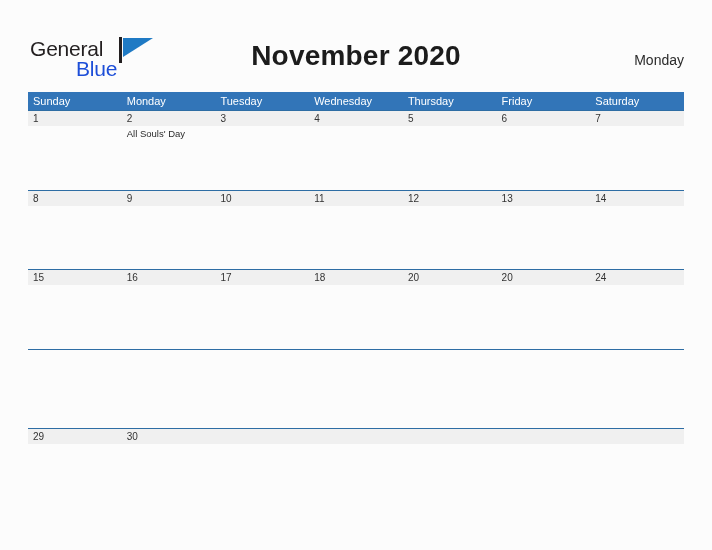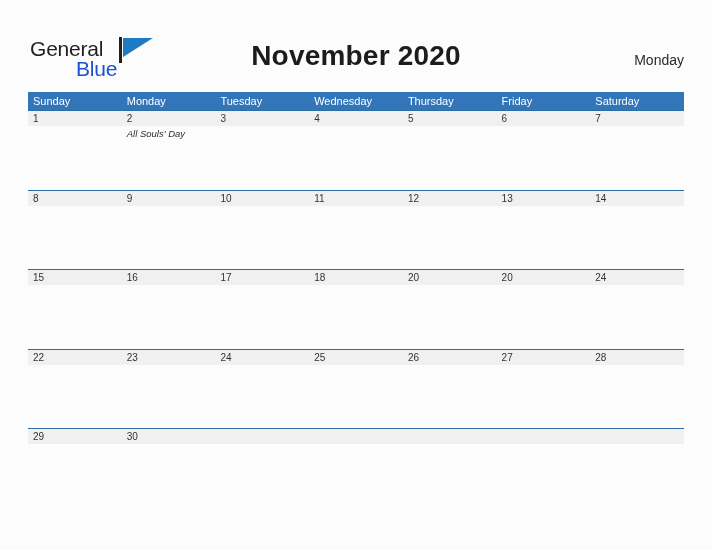--- a/index.html
+++ b/index.html
@@ -126,21 +126,20 @@
   }
   .event-cell {
     flex: 1 1 0;
     padding-left: 5px;
     padding-top: 2px;
     box-sizing: border-box;
     font-size: 9.5px;
     line-height: 12px;
     color: #2b2b2b;
     overflow: hidden;
-    font-style: italic;
   }
 </style>
 </head>
 <body>
 
 <div id="header">
 
   <div id="logo">
     <span id="logo-general">General</span>
     <span id="logo-blue">Blue</span>
@@ -217,29 +216,20 @@
       <div class="event-cell"></div>
       <div class="event-cell"></div>
       <div class="event-cell"></div>
       <div class="event-cell"></div>
       <div class="event-cell"></div>
       <div class="event-cell"></div>
     </div>
   </div>
 
   <div class="week-row">
-    <div class="day-strip">
-      <div class="day-num">22</div>
-      <div class="day-num">23</div>
-      <div class="day-num">24</div>
-      <div class="day-num">25</div>
-      <div class="day-num">26</div>
-      <div class="day-num">27</div>
-      <div class="day-num">28</div>
-    </div>
     <div class="event-strip">
       <div class="event-cell"></div>
       <div class="event-cell"></div>
       <div class="event-cell"></div>
       <div class="event-cell"></div>
       <div class="event-cell"></div>
       <div class="event-cell"></div>
       <div class="event-cell"></div>
     </div>
   </div>

